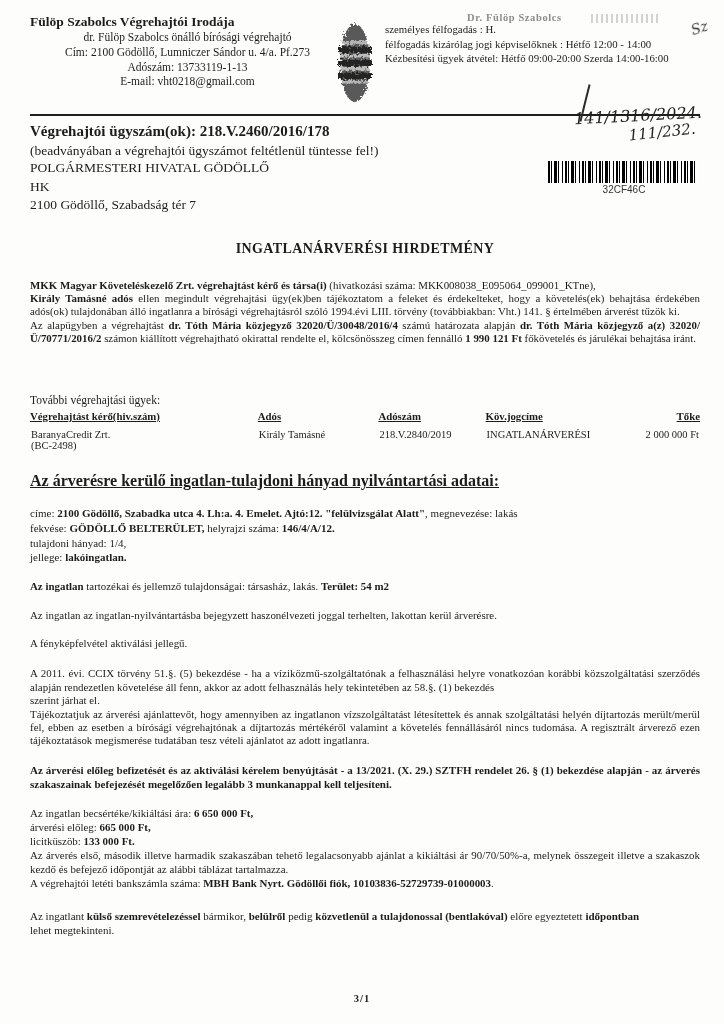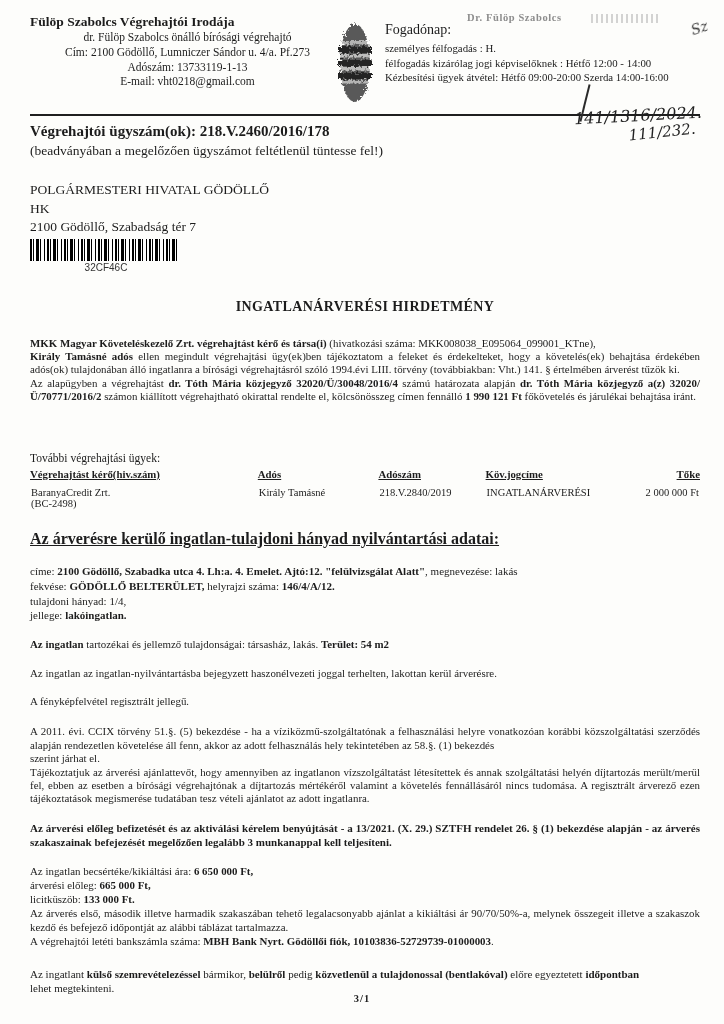--- a/index.html
+++ b/index.html
@@ -43,21 +43,21 @@
   .case-block{margin-top:7px;}
   .case-number{font-size:15px;font-weight:bold;}
   .case-note{font-size:13.5px;margin-top:3px;}
   .handwritten{
     position:absolute;top:106px;right:22px;text-align:right;
     font-family:"DejaVu Serif", serif;font-style:italic;color:#222;
   }
   .hw1{font-size:16px;transform:rotate(-3deg);white-space:nowrap;}
   .hw2{font-size:15px;transform:rotate(-6deg);margin-top:1px;margin-right:6px;white-space:nowrap;}
   
-  .addr-row{display:flex;justify-content:space-between;margin-top:22px;flex-direction:column;}
+  .addr-row{display:flex;justify-content:space-between;}
   .addr-line{font-size:13.5px;line-height:18.5px;}
   .barcode-wrap{margin-top:2px;width:152px;}
   .barcode{
     width:150px;height:22px;
     background:repeating-linear-gradient(90deg,
       #000 0 2px,#fff 2px 3px,#000 3px 4px,#fff 4px 6px,
       #000 6px 9px,#fff 9px 10px,#000 10px 11px,#fff 11px 14px,
       #000 14px 15px,#fff 15px 17px);
   }
   .barcode-label{font-size:10px;text-align:center;margin-top:1px;font-family:"Liberation Sans",sans-serif;color:#333;}
@@ -119,34 +119,33 @@
           <rect x="5" y="21" width="30" height="3.5" fill="#ffffff" opacity="0.55"></rect>
           <rect x="5" y="34" width="30" height="3.5" fill="#ffffff" opacity="0.6"></rect>
           <rect x="5" y="47" width="30" height="3.5" fill="#ffffff" opacity="0.6"></rect>
           <rect x="5" y="60" width="30" height="3.5" fill="#ffffff" opacity="0.55"></rect>
         </g>
       </svg>
     </div>
     <div class="hdr-right">
       <div class="faded-name">Dr. Fülöp Szabolcs</div>
       <div class="faded-noise"></div>
-      <div class="reception-title">Fogadónap:</div>
       <div class="reception-line">személyes félfogadás : H.</div>
       <div class="reception-line">félfogadás kizárólag jogi képviselőknek : Hétfő  12:00 - 14:00</div>
       <div class="reception-line">Kézbesítési ügyek átvétel: Hétfő 09:00-20:00 Szerda 14:00-16:00</div>
     </div>
     <div class="corner-sign">Sz</div>
   </div>
 
   <div class="rule"></div>
   <div class="slash-mark"></div>
 
   <div class="case-block">
     <div class="case-number">Végrehajtói ügyszám(ok): 218.V.2460/2016/178</div>
-    <div class="case-note">(beadványában a megelőzően ügyszámot feltétlenül tüntesse fel!)</div>
+    <div class="case-note">(beadványában a végrehajtói ügyszámot feltétlenül tüntesse fel!)</div>
   </div>
 
   <div class="handwritten">
     <div class="hw1">141/1316/2024.</div>
     <div class="hw2">111/232.</div>
   </div>
 
   <div class="addr-row">
     <div>
       <div class="addr-line">POLGÁRMESTERI HIVATAL GÖDÖLLŐ</div>
@@ -186,21 +185,21 @@
         <td class="num">2 000 000 Ft</td>
       </tr>
     </tbody>
   </table>
 
   <div class="section-heading">Az árverésre kerülő ingatlan-tulajdoni hányad nyilvántartási adatai:</div>
   <p class="body p-property"><span>címe: </span><span style="font-weight: bold;">2100 Gödöllő, Szabadka utca 4. Lh:a. 4. Emelet. Ajtó:12. "felülvizsgálat Alatt"</span><span>, megnevezése: lakás</span><br><span>fekvése: </span><span style="font-weight: bold;">GÖDÖLLŐ BELTERÜLET,</span><span> helyrajzi száma: </span><span style="font-weight: bold;">146/4/A/12.</span><br><span>tulajdoni hányad: 1/4,</span><br><span>jellege: </span><span style="font-weight: bold;">lakóingatlan.</span></p>
 
   <p class="body p-features"><span style="font-weight: bold;">Az ingatlan </span><span>tartozékai és jellemző tulajdonságai: társasház, lakás. </span><span style="font-weight: bold;">Terület: 54 m2</span></p>
   <p class="body p-encumbrance"><span>Az ingatlan az ingatlan-nyilvántartásba bejegyzett haszonélvezeti joggal terhelten, lakottan kerül árverésre.</span></p>
-  <p class="body p-photo"><span>A fényképfelvétel regisztrált jellegű.</span></p>
+  <p class="body p-photo"><span>A fényképfelvétel aktiválási jellegű.</span></p>
 
   <p class="body just p-water"><span>A 2011. évi. CCIX törvény 51.§. (5) bekezdése - ha a víziközmű-szolgáltatónak a felhasználási helyre vonatkozóan korábbi közszolgáltatási szerződés alapján rendezetlen követelése áll fenn, akkor az adott felhasználás hely tekintetében az 58.§. (1) bekezdés</span><br><span>szerint járhat el.</span><br><span>Tájékoztatjuk az árverési ajánlattevőt, hogy amennyiben az ingatlanon vízszolgáltatást létesítettek és annak szolgáltatási helyén díjtartozás merült/merül fel, ebben az esetben a bírósági végrehajtónak a díjtartozás mértékéről valamint a követelés fennállásáról nincs tudomása. A regisztrált árverező ezen tájékoztatások megismerése tudatában tesz vételi ajánlatot az adott ingatlanra.</span></p>
 
   <p class="just p-deposit"><span style="font-weight: bold;">Az árverési előleg befizetését és az aktiválási kérelem benyújtását - a 13/2021. (X. 29.) SZTFH rendelet 26. § (1) bekezdése alapján - az árverés szakaszainak befejezését megelőzően legalább 3 munkanappal kell teljesíteni.</span></p>
 
   <p class="body just p-prices"><span>Az ingatlan becsértéke/kikiáltási ára: </span><span style="font-weight: bold;">6 650 000 Ft,</span><br><span>árverési előleg: </span><span style="font-weight: bold;">665 000 Ft,</span><br><span>licitküszöb: </span><span style="font-weight: bold;">133 000 Ft.</span><br><span>Az árverés első, második illetve harmadik szakaszában tehető legalacsonyabb ajánlat a kikiáltási ár 90/70/50%-a, melynek összegeit illetve a szakaszok kezdő és befejező időpontját az alábbi táblázat tartalmazza.</span><br><span>A végrehajtói letéti bankszámla száma: </span><span style="font-weight: bold;">MBH Bank Nyrt. Gödöllői fiók, 10103836-52729739-01000003</span><span>.</span></p>
 
   <p class="just p-viewing"><span>Az ingatlant </span><span style="font-weight: bold;">külső szemrevételezéssel </span><span>bármikor, </span><span style="font-weight: bold;">belülről </span><span>pedig </span><span style="font-weight: bold;">közvetlenül a tulajdonossal (bentlakóval) </span><span>előre egyeztetett </span><span style="font-weight: bold;">időpontban</span><br><span>lehet megtekinteni.</span></p>
 
   <div class="footer">3/1</div>

